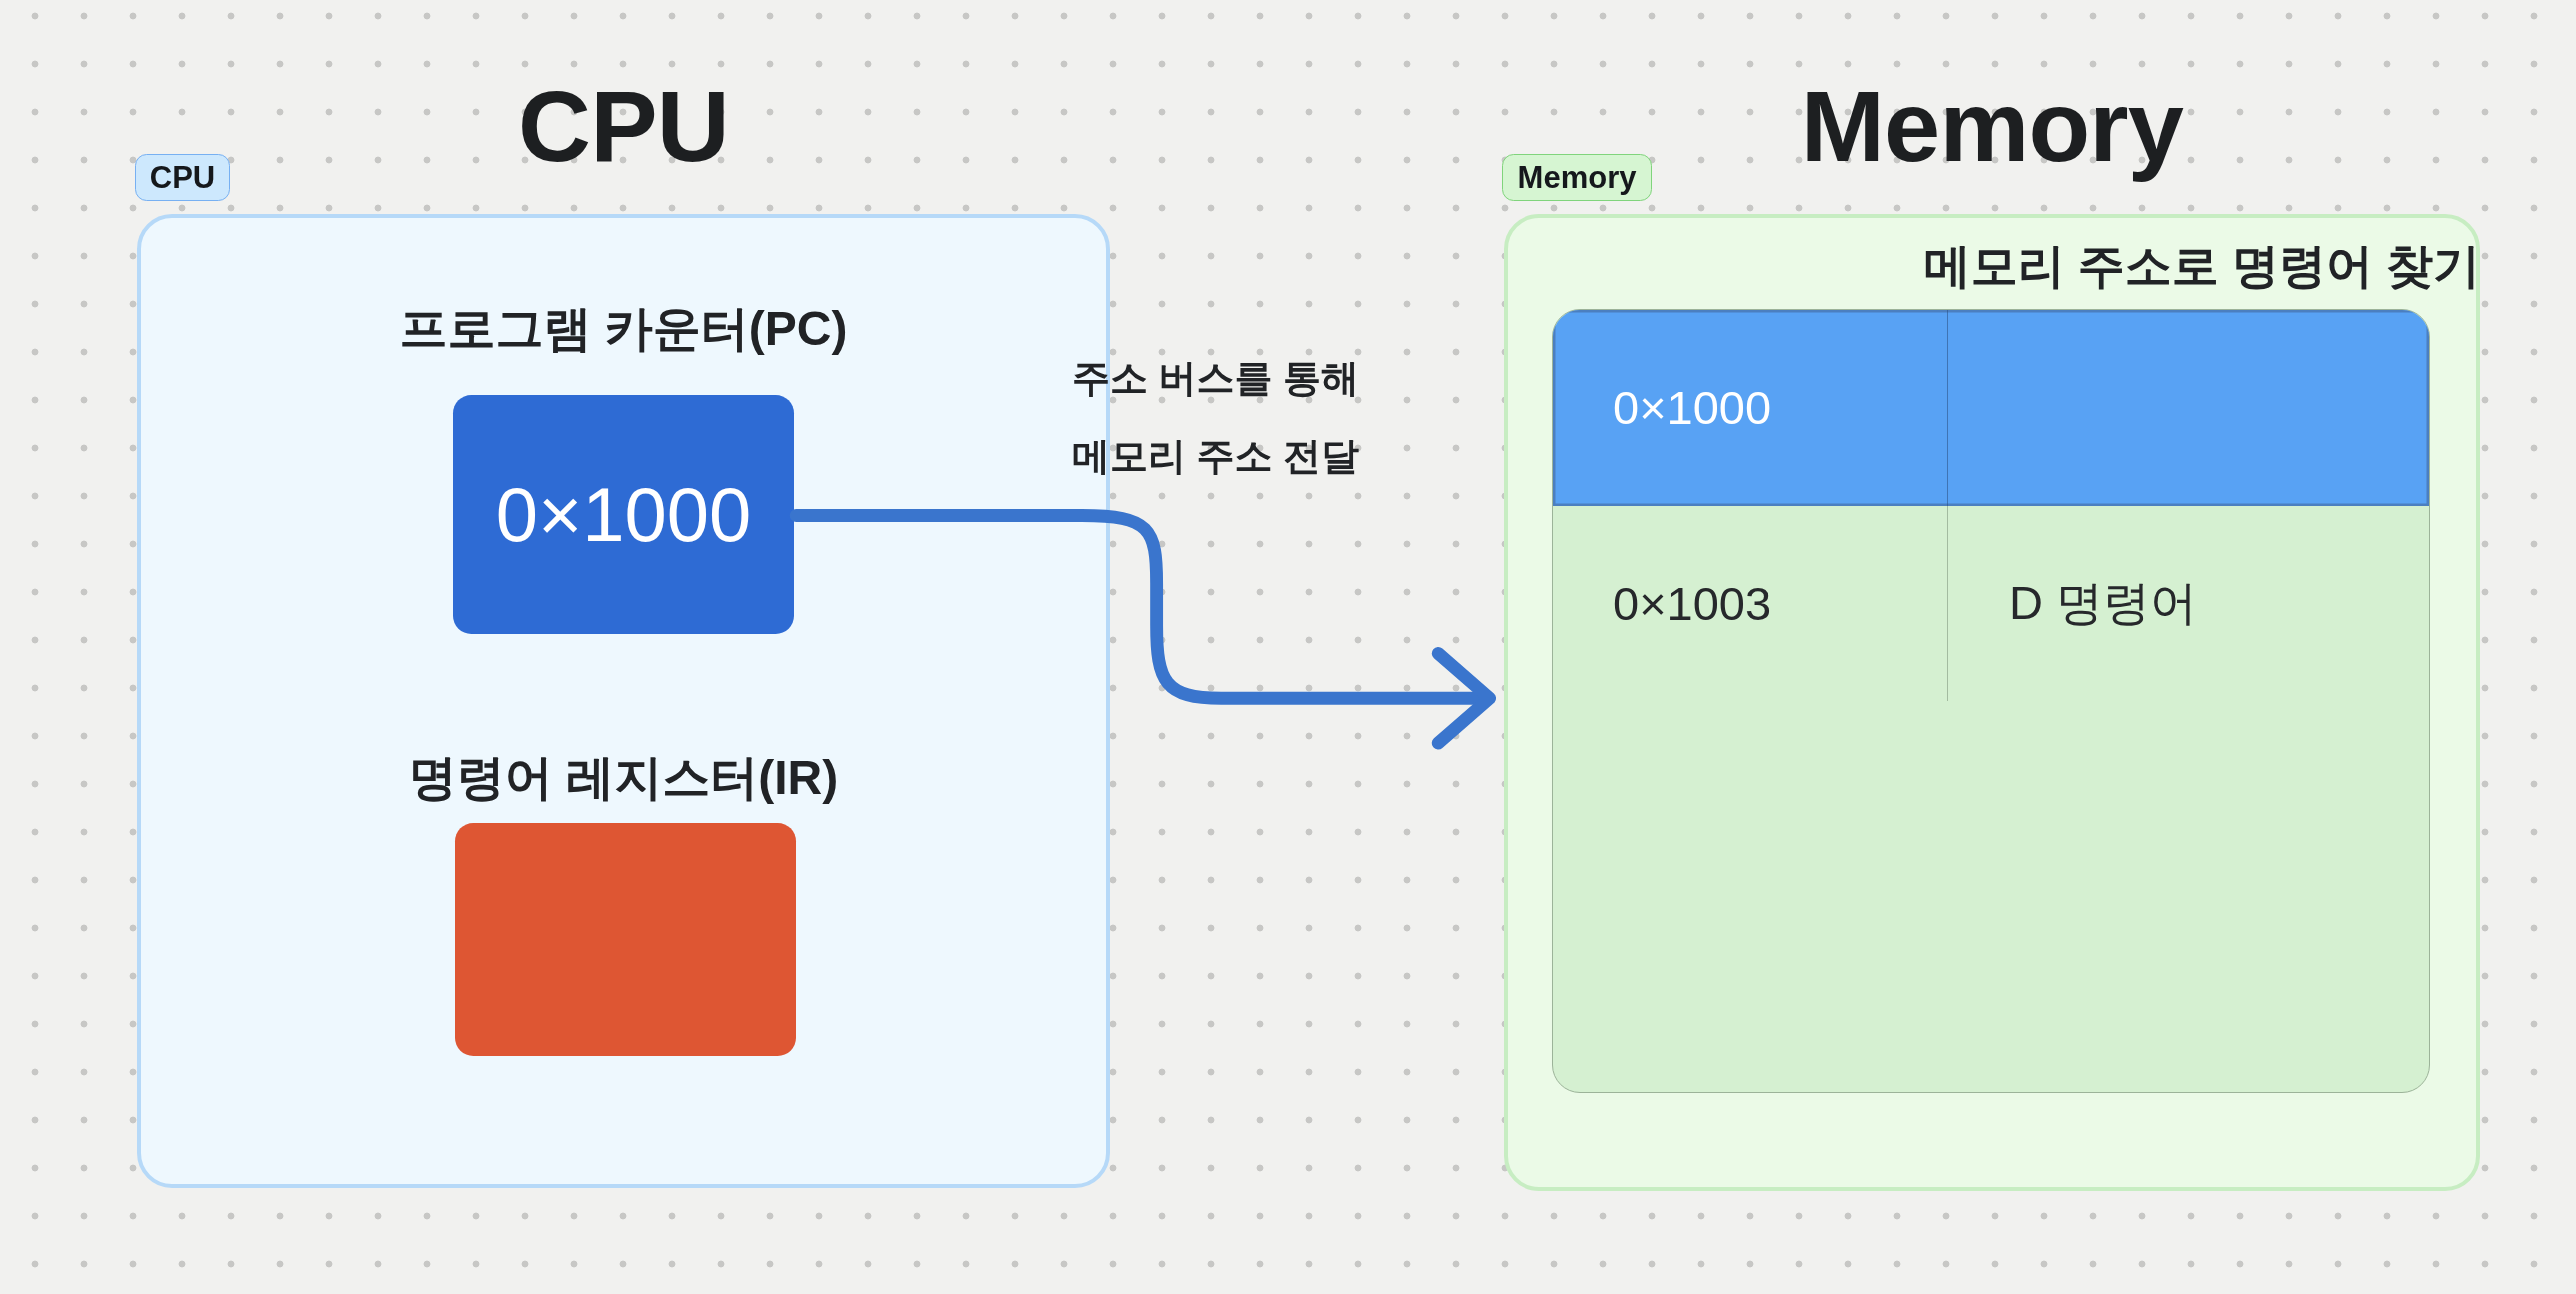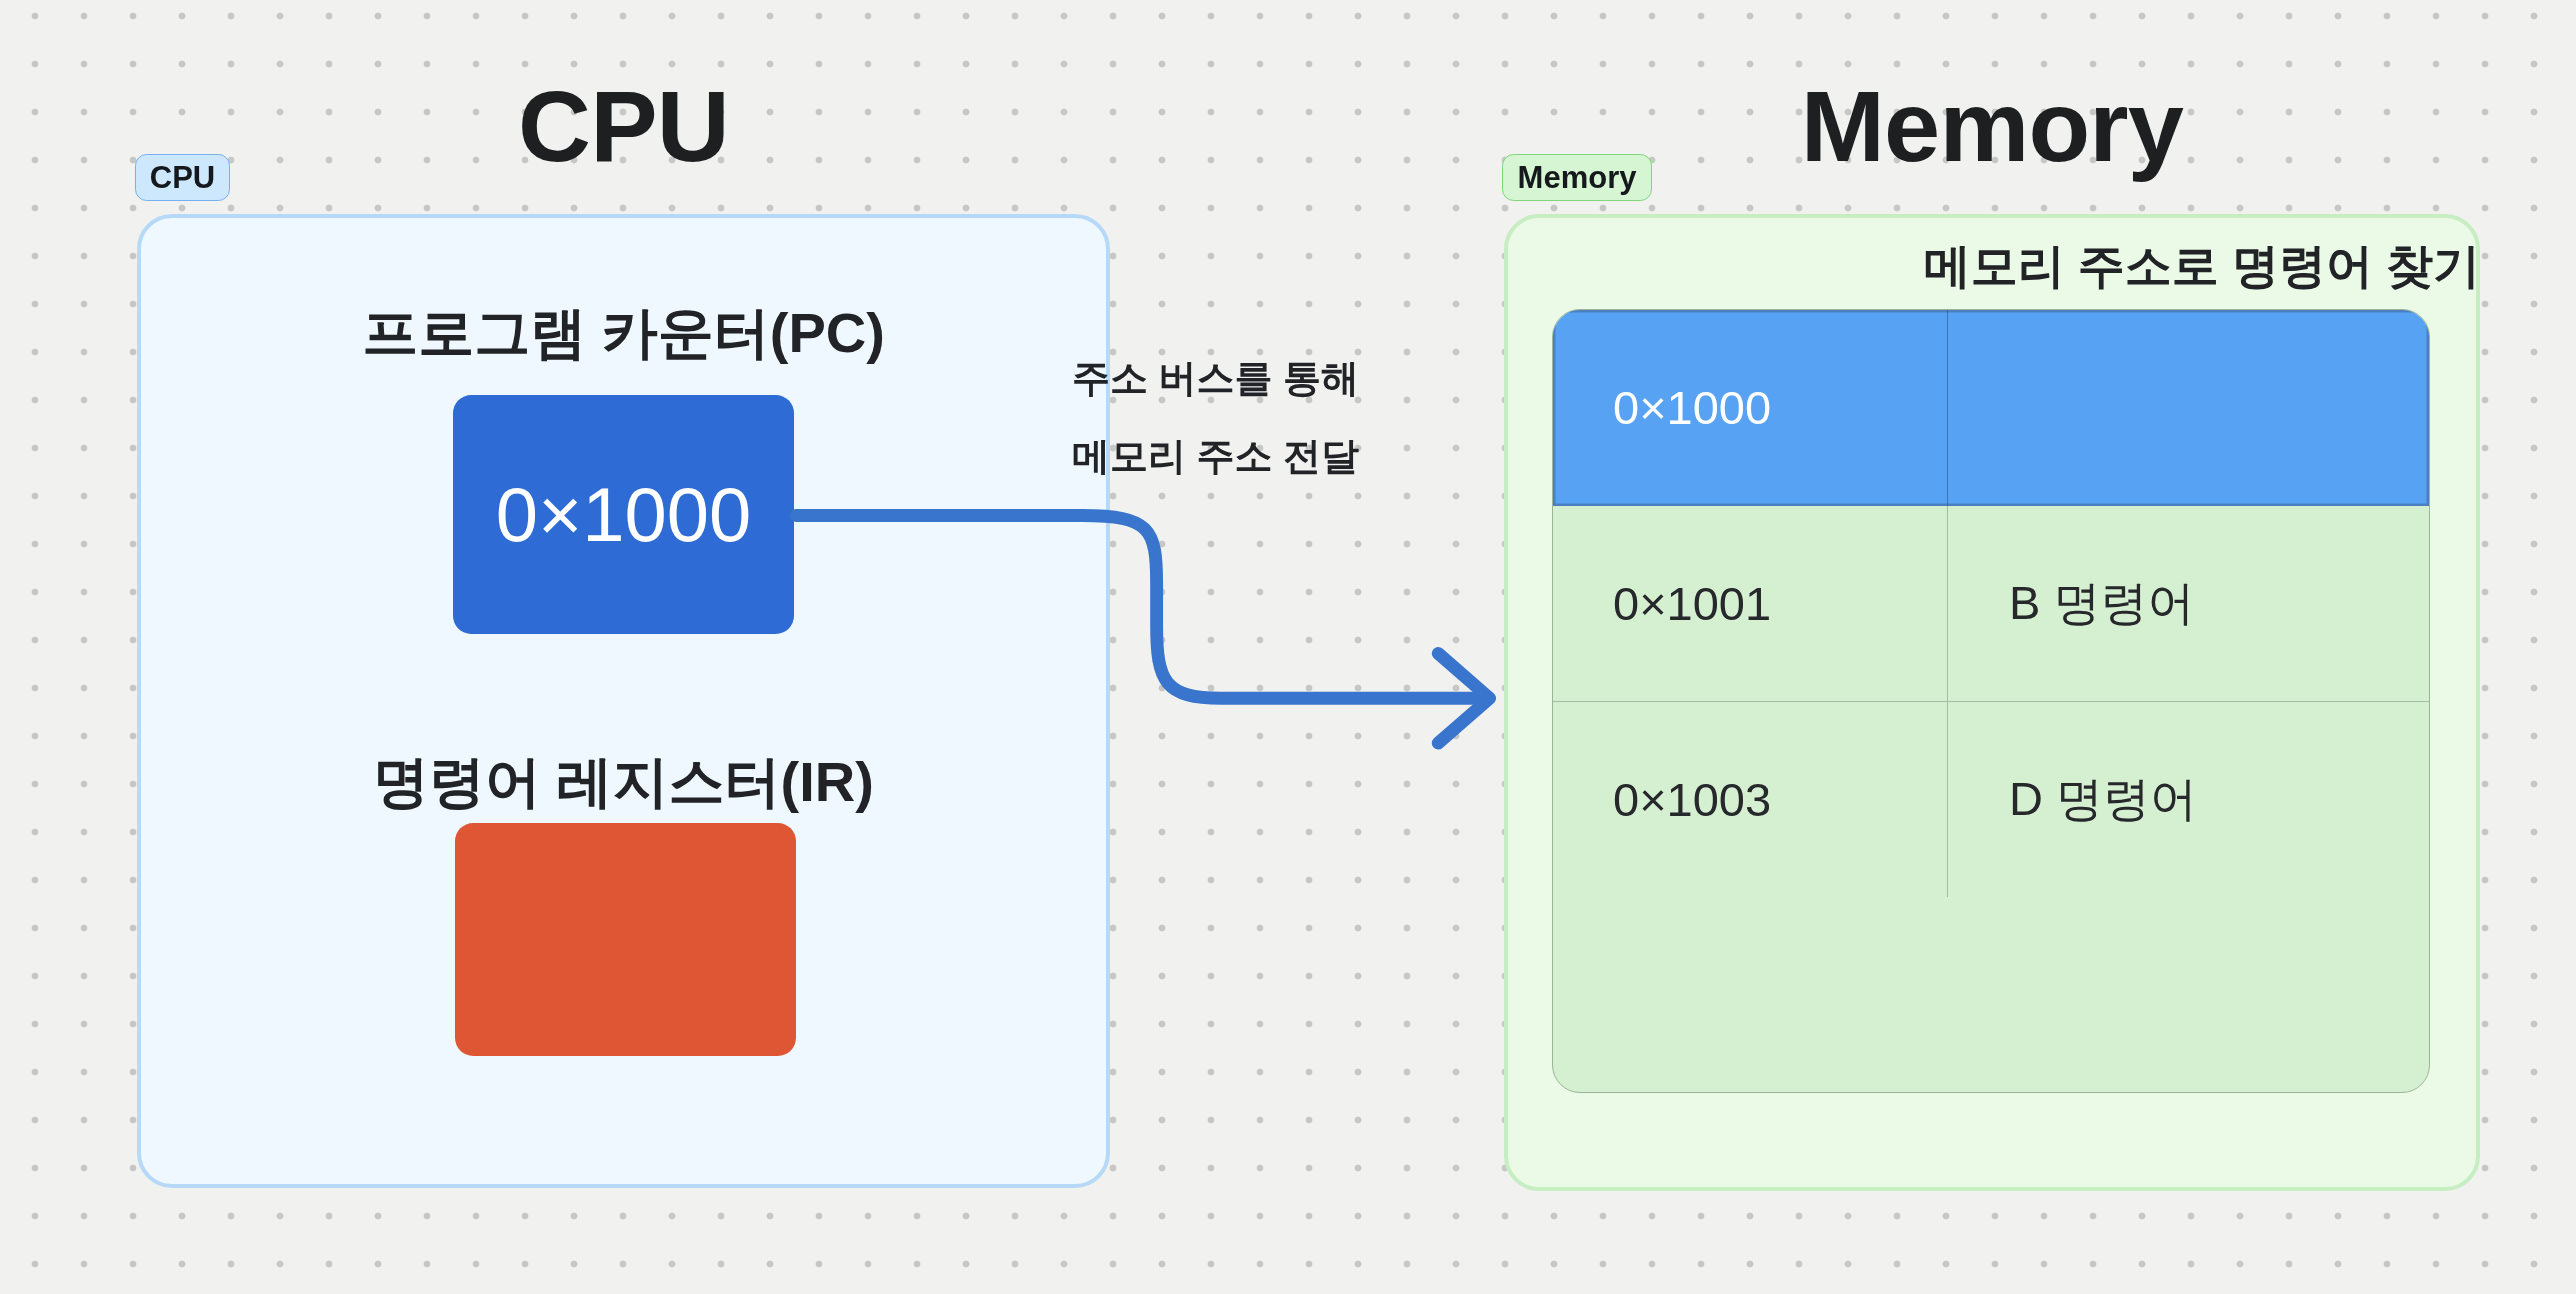--- a/index.html
+++ b/index.html
@@ -18,21 +18,21 @@
   .badge{
     display:flex;align-items:center;justify-content:center;
     font-size:31px;font-weight:700;color:#15181c;border-radius:11.6px;
   }
   .badge-cpu{background:var(--cpu-badge-bg,#cde8fd);border:1.7px solid var(--cpu-badge-border,#77b0f2);}
   .badge-mem{background:var(--mem-badge-bg,#d6f5d2);border:1.7px solid var(--mem-badge-border,#80d47c);}
   .panel{border-radius:35px;}
   .panel-cpu{background:var(--cpu-panel-bg,#eef8fe);border:4.2px solid var(--cpu-panel-border,#b6d9f8);}
   .panel-mem{background:var(--mem-panel-bg,#ebfae7);border:4.2px solid var(--mem-panel-border,#c7edc2);}
   .section-label{
-    font-size:56px;font-weight:700;color:#212326;text-align:center;line-height:1.15;
+    font-size:48px;font-weight:700;color:#212326;text-align:center;line-height:1.15;
   }
   .reg-box{border-radius:18.3px;display:flex;align-items:center;justify-content:center;}
   .reg-pc{background:var(--pc-blue,#2e6bd4);}
   .reg-ir{background:var(--ir-orange,#de5633);}
   .reg-value{color:#ffffff;font-size:76px;font-weight:400;}
   .bus-caption{
     font-size:38px;font-weight:700;color:#212326;text-align:center;line-height:78px;
   }
   .mem-heading{
     font-size:47px;font-weight:700;color:#212326;text-align:center;line-height:1.2;
@@ -96,24 +96,20 @@
 <div class="abs panel panel-mem" style="left:1504px;top:214px;width:976px;height:977px;"></div>
 
 <div class="abs mem-heading" style="left:1504px;top:238px;width:976px;text-align:right;">메모리 주소로 명령어 찾기</div>
 
 <div class="abs mem-table" style="left:1552px;top:309px;width:878px;height:784px;">
 
   <div class="mem-row blue">
     <div class="cell cell-addr">0×1000</div>
   </div>
 
-  <div class="mem-row green">
-    <div class="cell cell-addr">0×1001</div>
-    <div class="cell cell-instr">B 명령어</div>
-  </div>
 
 
   <div class="mem-row green">
     <div class="cell cell-addr">0×1003</div>
     <div class="cell cell-instr">D 명령어</div>
   </div>
 
 </div>
 
 

